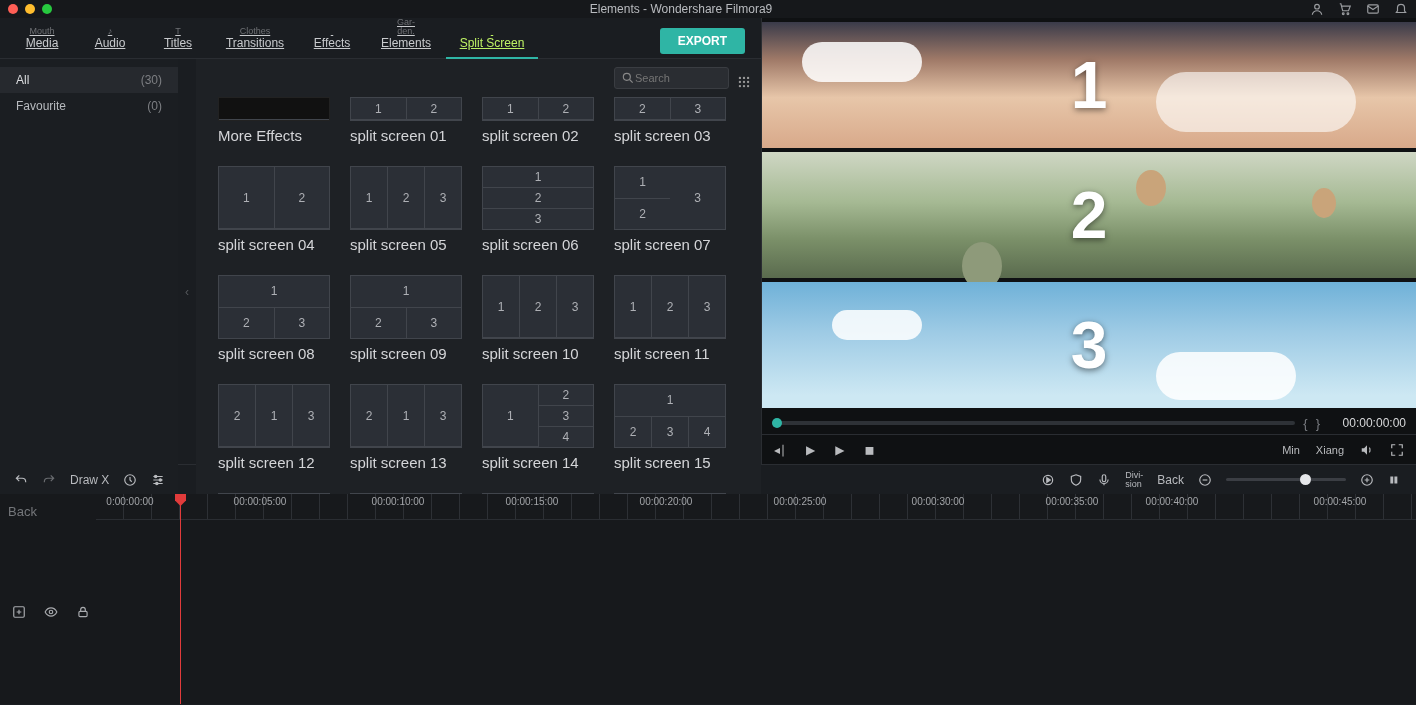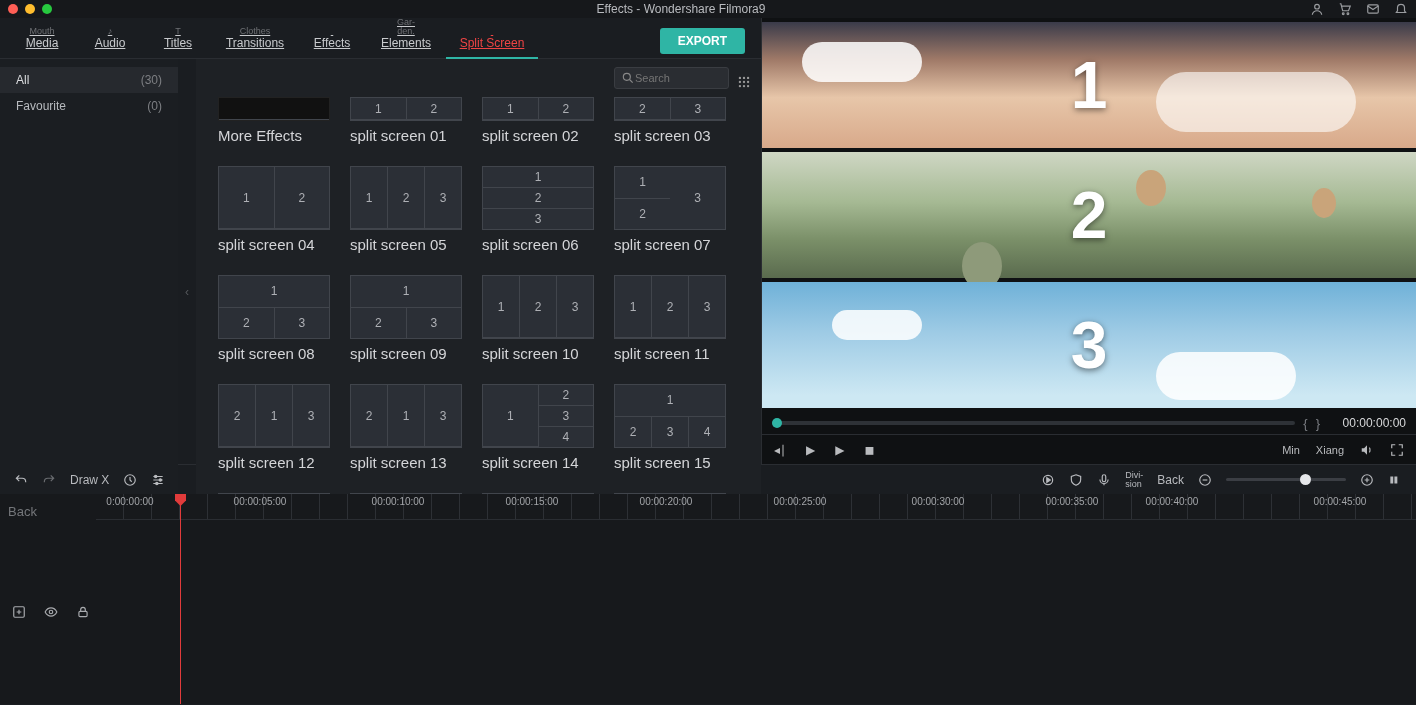--- a/index.html
+++ b/index.html
@@ -44,21 +44,21 @@
   width: 68px;
   text-align: center;
   font-size: 12px;
   padding-bottom: 8px;
   color: #c8cacd;
   cursor: pointer;
   position: relative;
   text-decoration: underline;
 }
 .tab .tab-hint { display: block; font-size: 9px; color: #6e7074; line-height: 1; }
-.tab.active { color: #ef4444; }
+.tab.active { color: #bef264; }
 .tab.active::after {
   content: ""; position: absolute; bottom: -1px; left: 0; right: 0;
   height: 2px; background: #2fb5a5;
 }
 .export-btn {
   position: absolute; right: 16px; top: 10px;
   background: #2fb5a5; color: #fff; border: none;
   padding: 6px 18px; border-radius: 3px; font-size: 12px; font-weight: 600;
   cursor: pointer;
 }
@@ -187,21 +187,21 @@
 </style>
 </head>
 <body>
 
 <div class="titlebar">
   <div class="traffic-lights">
     <span class="dot red"></span>
     <span class="dot yellow"></span>
     <span class="dot green"></span>
   </div>
-  <div class="title-text">Effects - Wondershare Filmora9</div>
+  <div class="title-text">Elements - Wondershare Filmora9</div>
   <div class="titlebar-icons">
     <span>
       <svg class="ico" viewBox="0 0 24 24" fill="none" stroke="currentColor" stroke-width="2">
           <circle cx="12" cy="8" r="4"></circle>
           <path d="M4 22c0-4 4-7 8-7s8 3 8 7"></path>
         </svg>
     </span>
     <span>
       <svg class="ico" viewBox="0 0 24 24" fill="none" stroke="currentColor" stroke-width="2">
           <path d="M3 3h2l3 12h10l3-8H6"></path>

